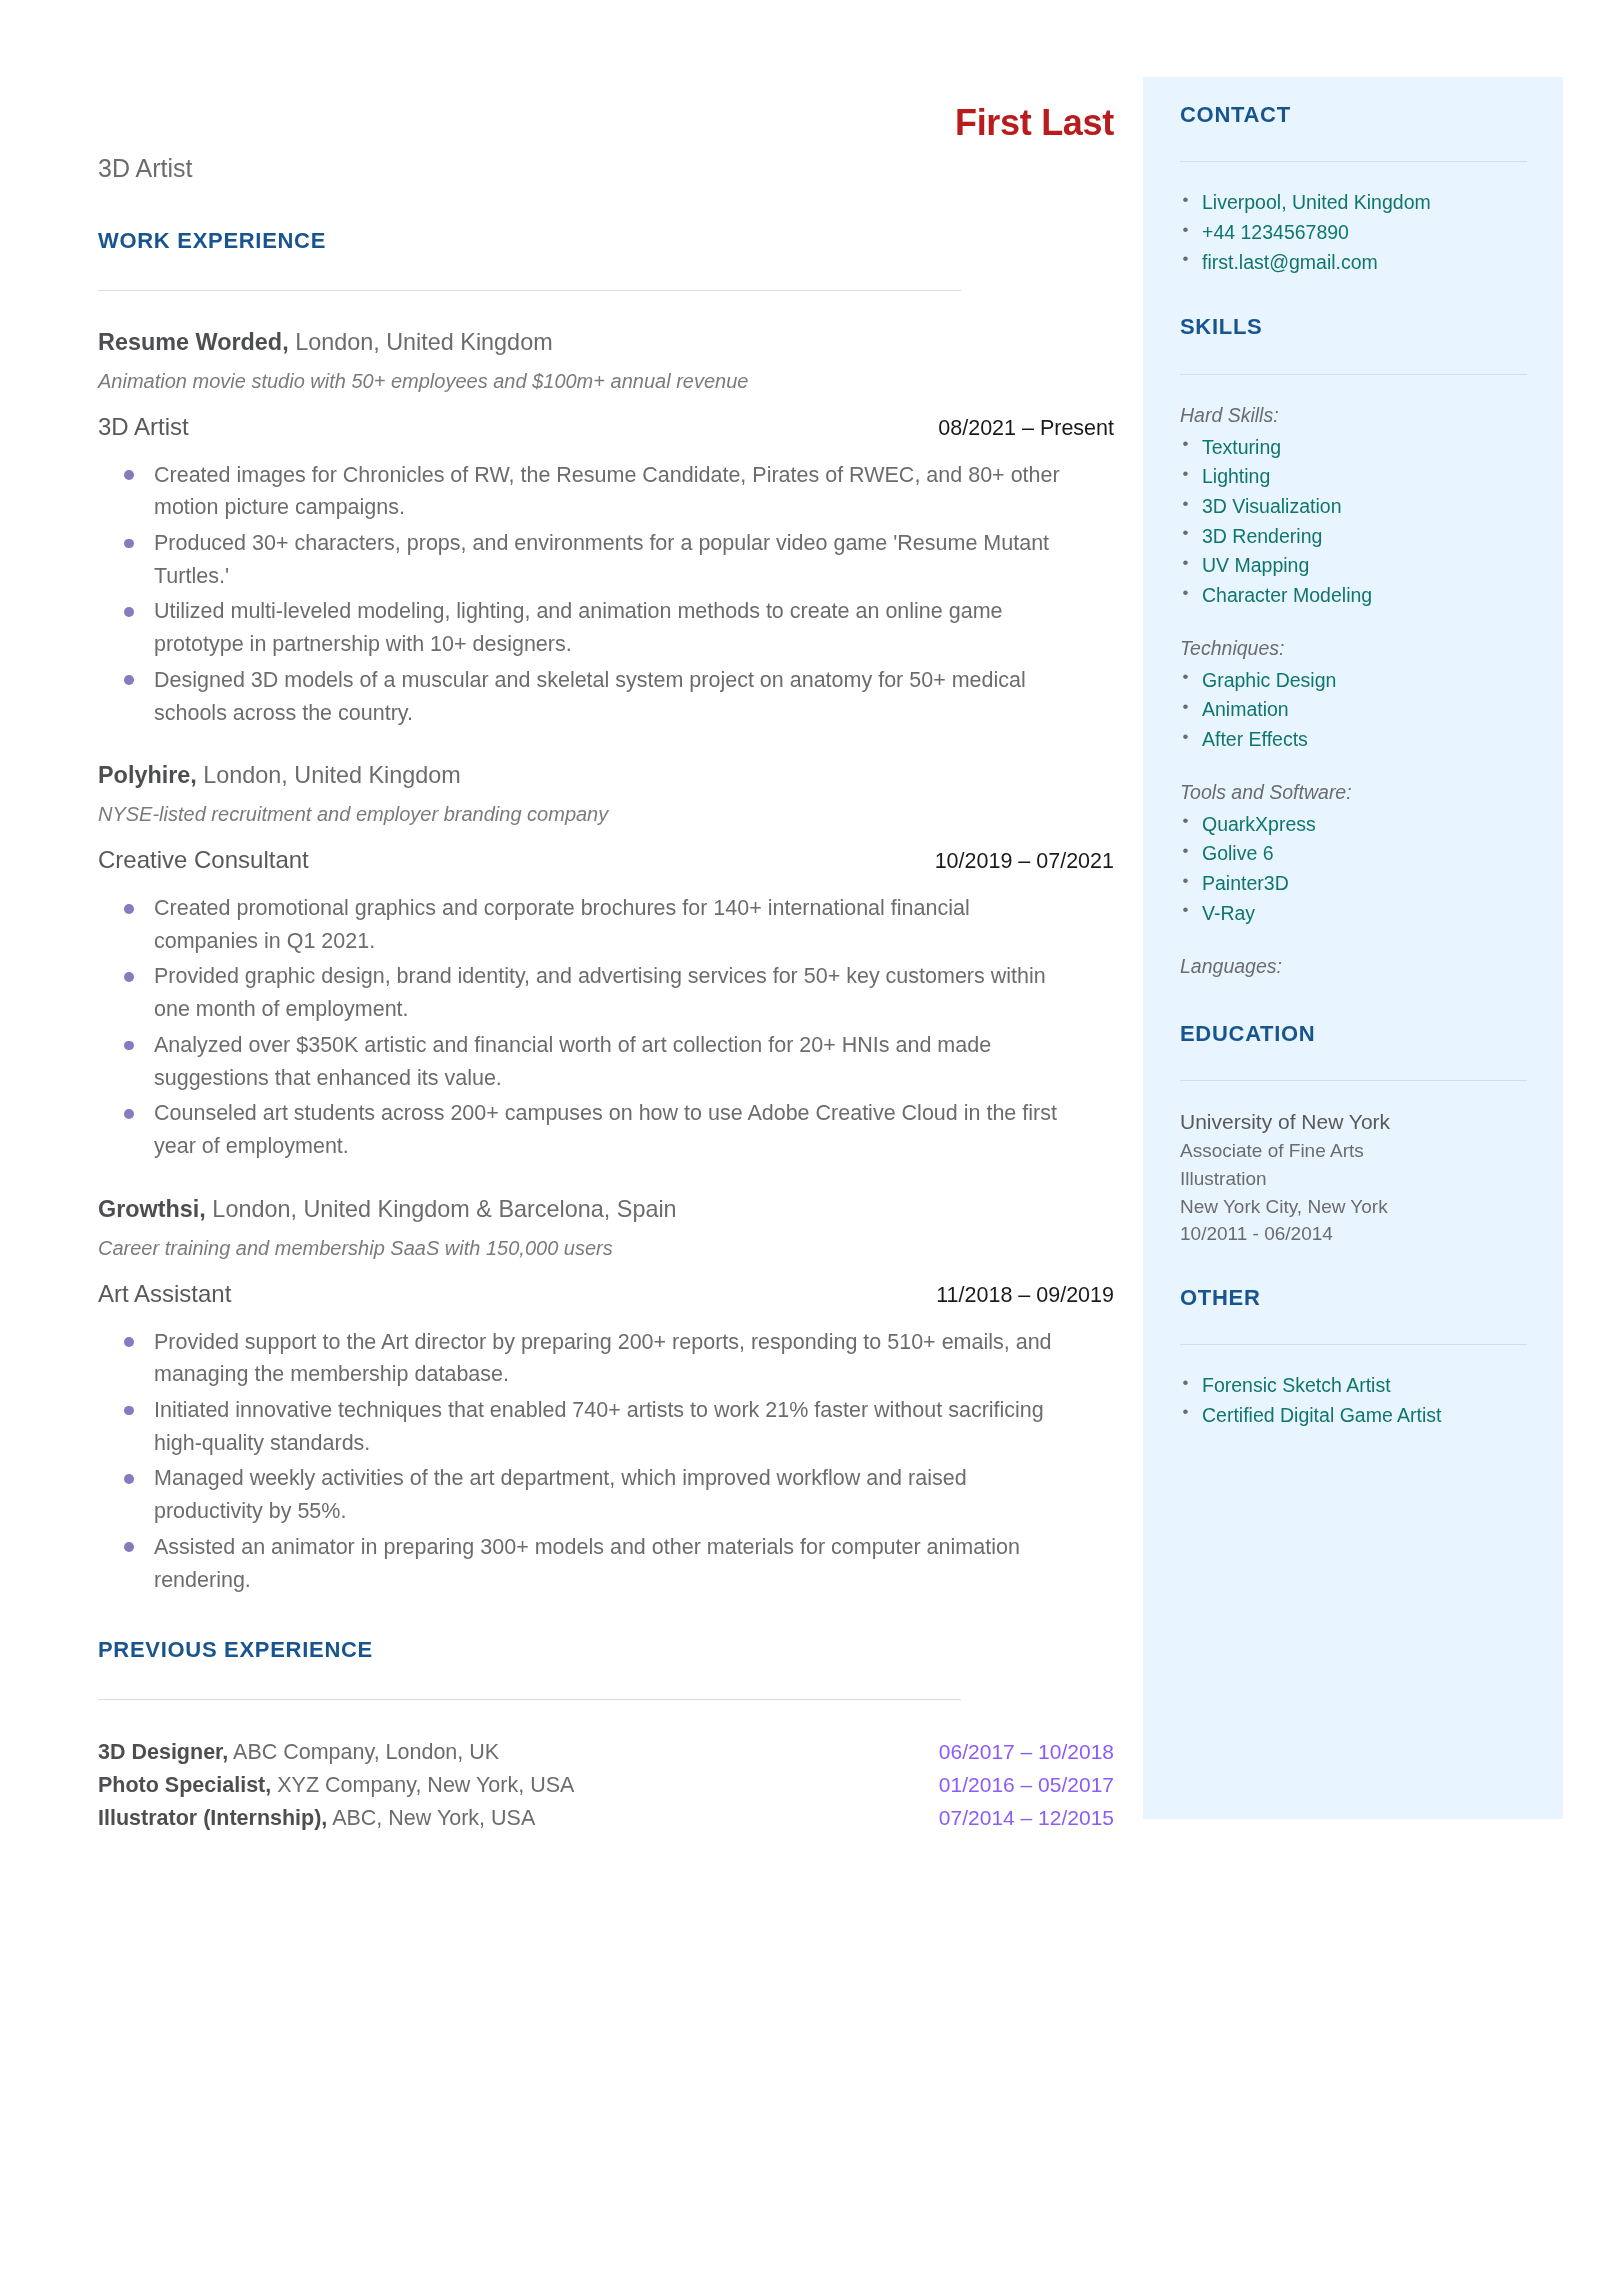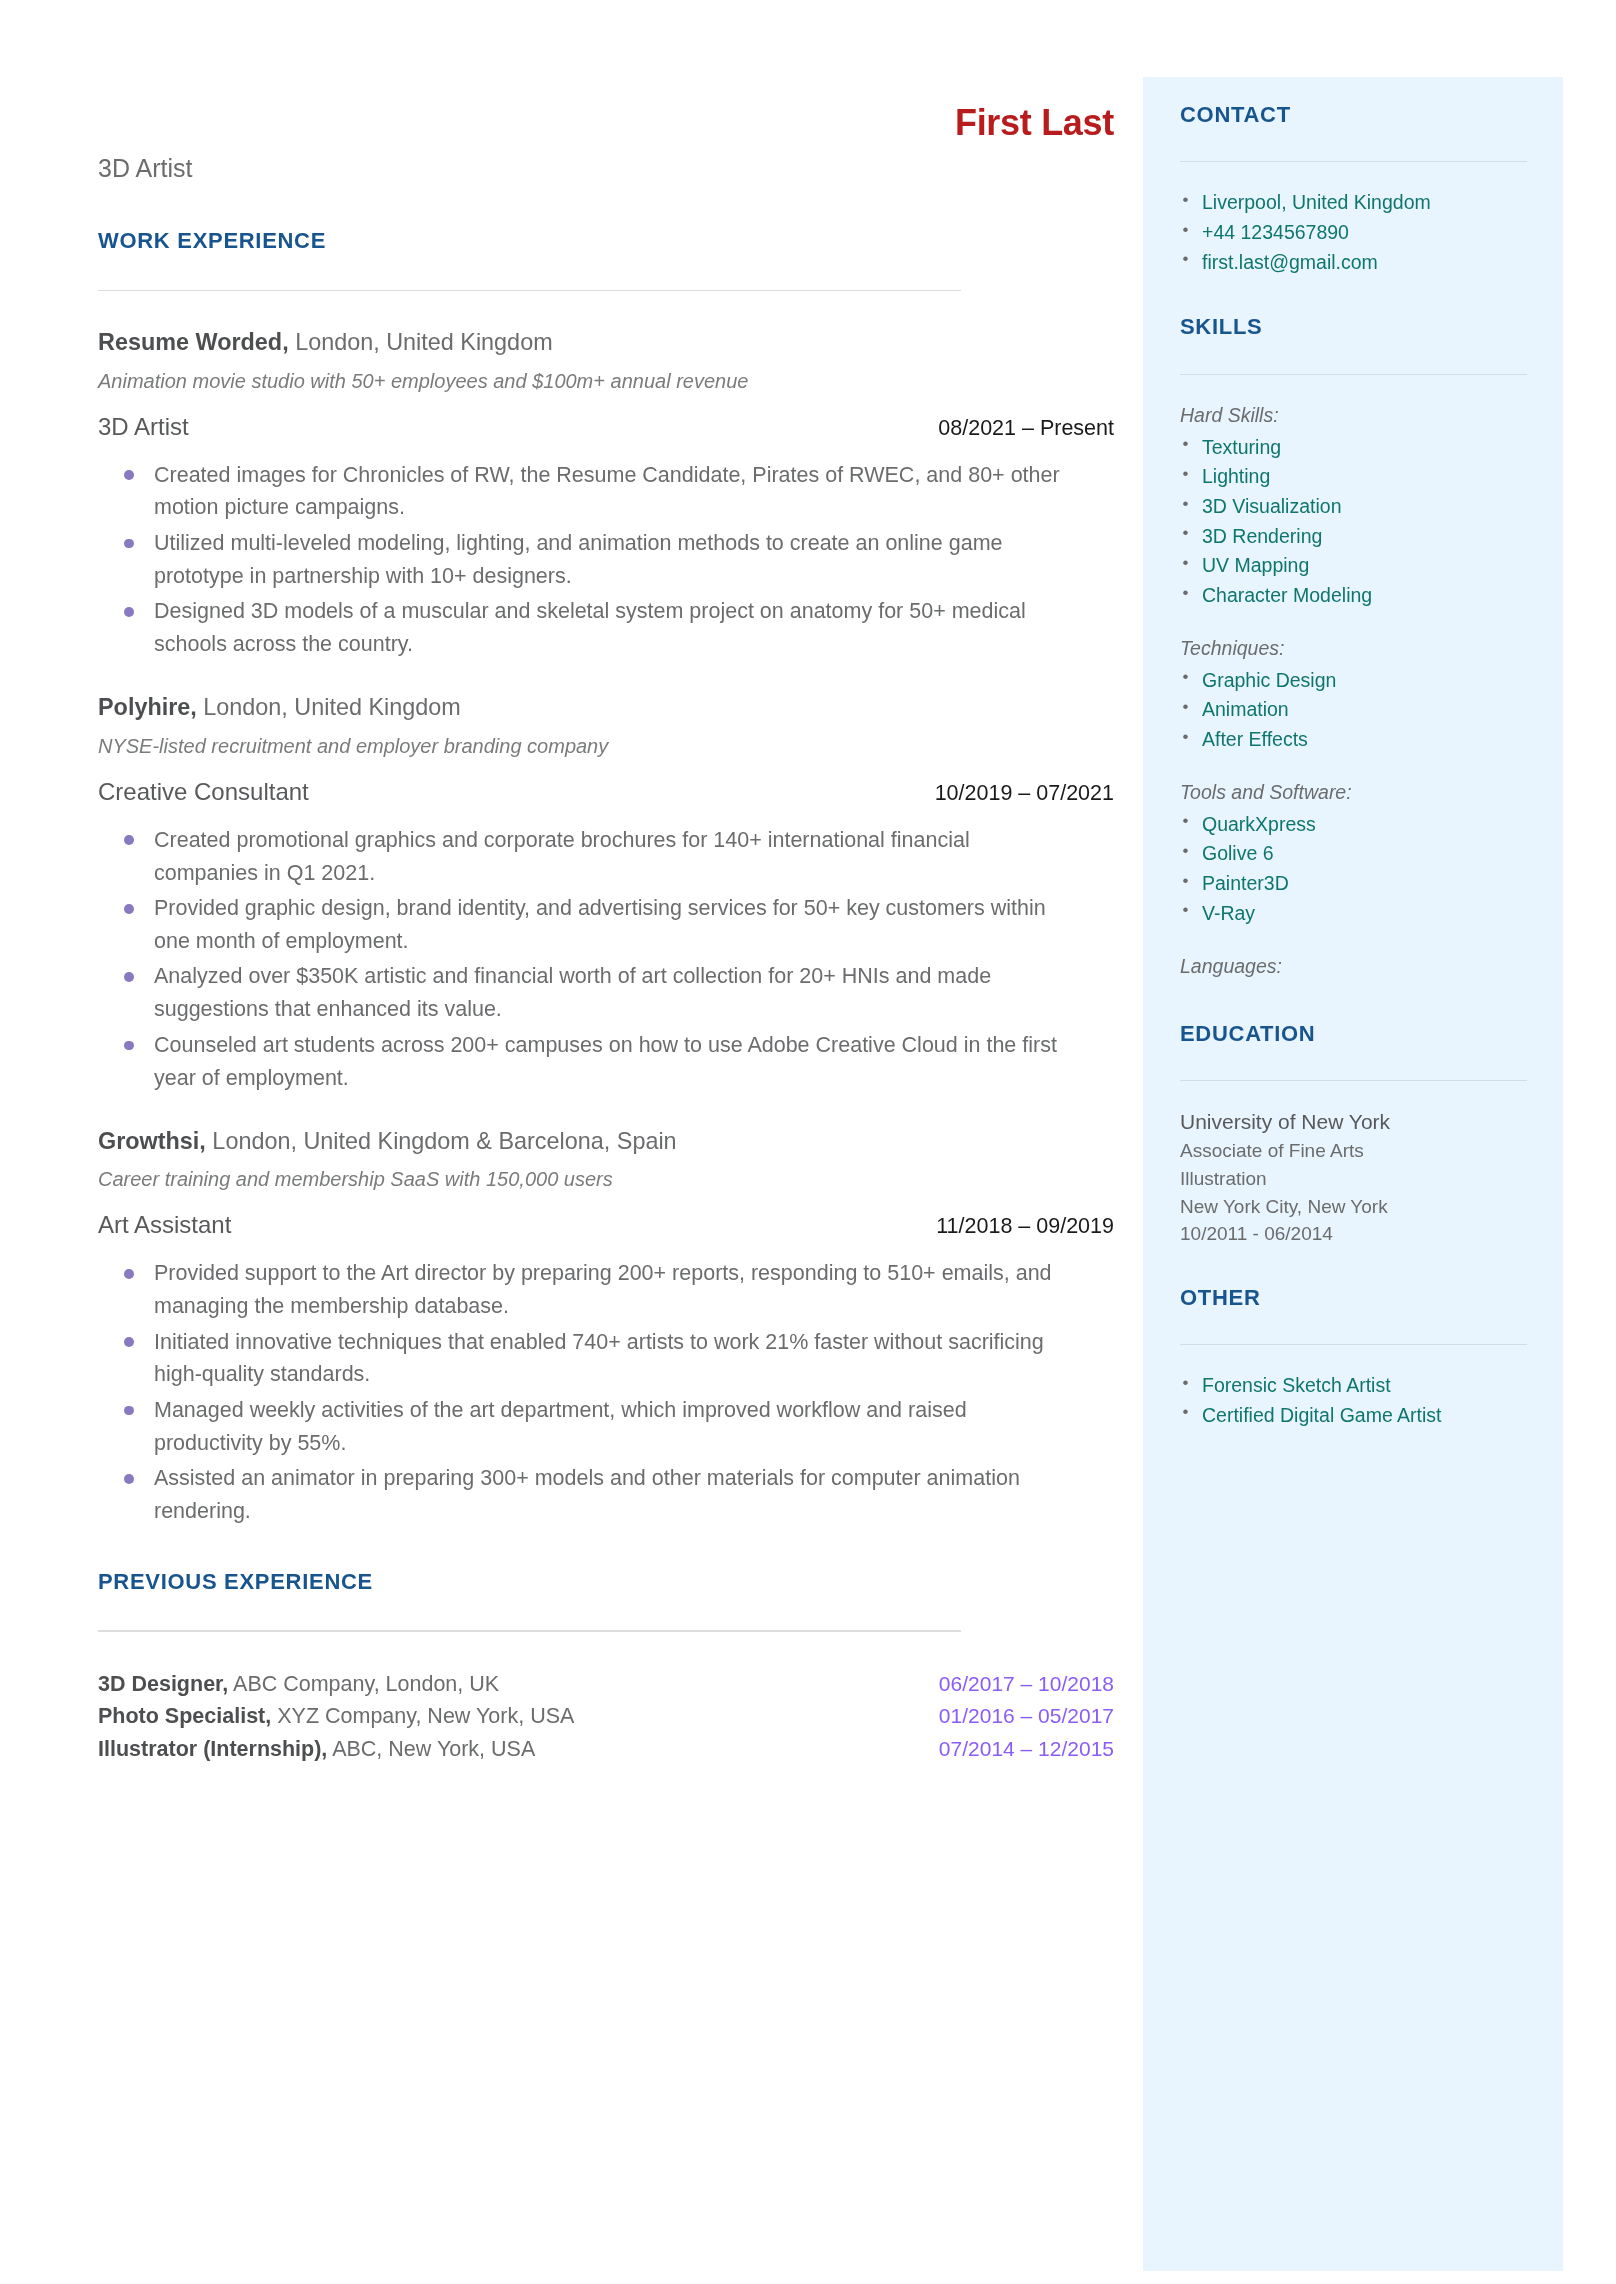--- a/index.html
+++ b/index.html
@@ -22,21 +22,21 @@
     height: 2284px;
     background: #ffffff;
   }
 
   
   .sidebar {
     position: absolute;
     left: 1143px;
     top: 77px;
     width: 420px;
-    height: 2194px;
+    height: 1742px;
     background: #e8f4fe;
     box-sizing: border-box;
     padding: 26px 36px 10px 37px;
   }
 
   .side-heading {
     color: #18558f;
     font-weight: bold;
     font-size: 22px;
     letter-spacing: 0.7px;
@@ -307,20 +307,21 @@
       <div class="company-line">
         <span class="company-name">Resume Worded,</span><span> London, United Kingdom</span>
       </div>
       <div class="company-desc">Animation movie studio with 50+ employees and $100m+ annual revenue</div>
       <div class="role-row">
         <span class="role-title">3D Artist</span>
         <span class="role-dates">08/2021 – Present</span>
       </div>
       <ul class="bullets">
         <li>Created images for Chronicles of RW, the Resume Candidate, Pirates of RWEC, and 80+ other motion picture campaigns.</li>
+        <li>Produced 30+ characters, props, and environments for a popular video game 'Resume Mutant Turtles.'</li>
         <li>Utilized multi-leveled modeling, lighting, and animation methods to create an online game prototype in partnership with 10+ designers.</li>
         <li>Designed 3D models of a muscular and skeletal system project on anatomy for 50+ medical schools across the country.</li>
       </ul>
     </section>
 
     <section class="job">
       <div class="company-line">
         <span class="company-name">Polyhire,</span><span> London, United Kingdom</span>
       </div>
       <div class="company-desc">NYSE-listed recruitment and employer branding company</div>

